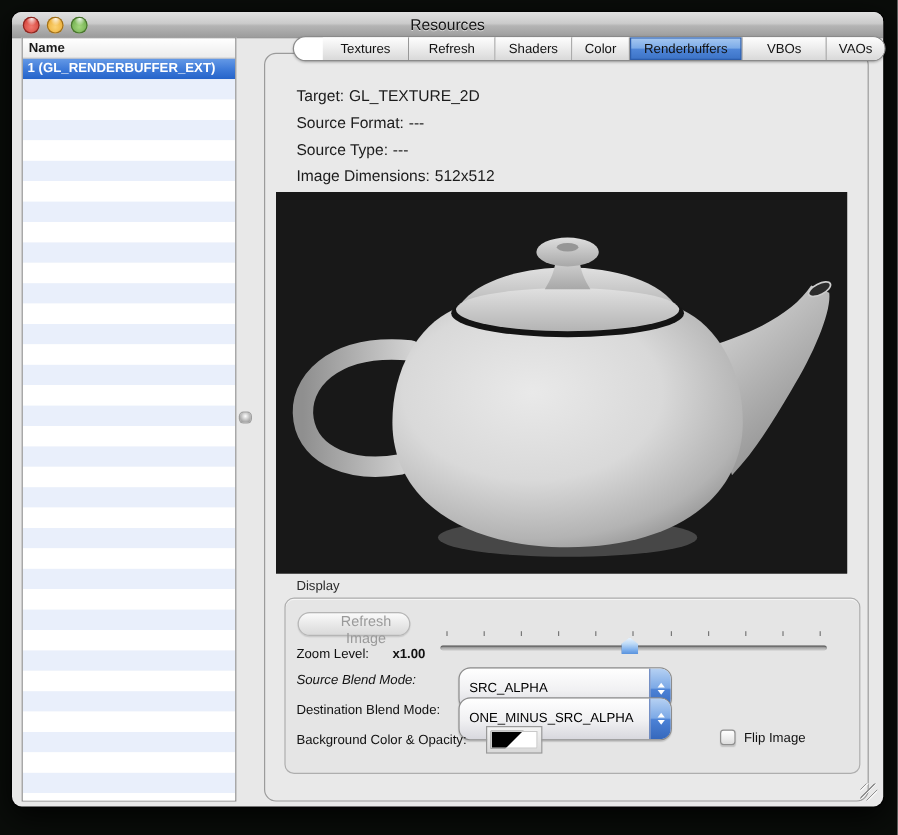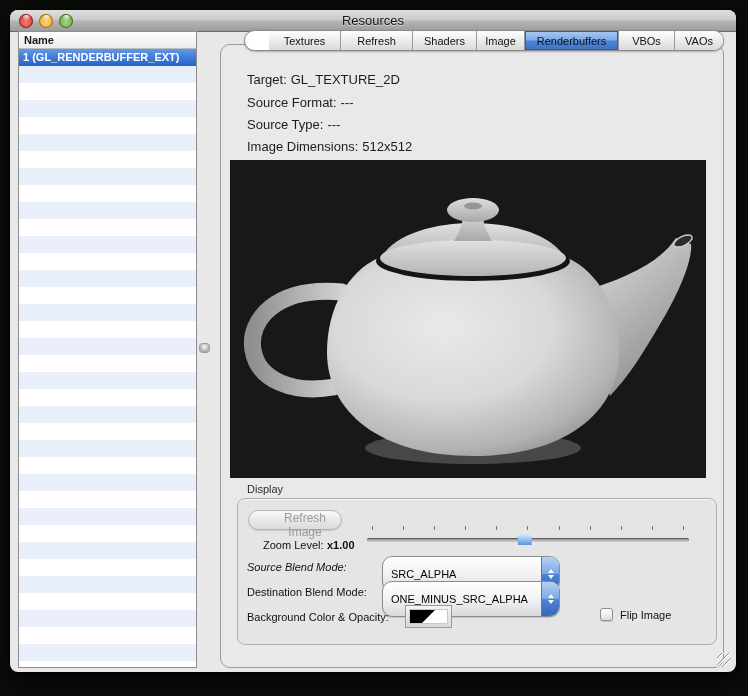--- a/index.html
+++ b/index.html
@@ -67,21 +67,21 @@
     background:#fff; box-shadow:0 1px 2px rgba(0,0,0,.25);padding-left:24px;
   }
   .tab{
     height:100%; display:flex; align-items:center; justify-content:center;
     font-size:11px; color:#111; background:linear-gradient(180deg,#fefefe 0%,#ececec 50%,#d9d9d9 100%);
     border-right:1px solid #989898; cursor:default; white-space:nowrap;
   }
   .tab:last-child{ border-right:none; }
   .tab:nth-child(1){ width:72px; } .tab:nth-child(2){ width:72px; }
   .tab:nth-child(3){ width:64px; } .tab:nth-child(4){ width:48px; }
-  .tab:nth-child(5){ width:94px; } .tab:nth-child(6){ width:56px; }
+  .tab:nth-child(5){ width:94px; } .tab:nth-child(6){ width:70px; }
   .tab:nth-child(7){ width:48px; }
   .tab.selected{
     background:linear-gradient(180deg,#a9caf1 0%,#7cabe8 48%,#4f86d8 52%,#3b72c6 100%);
     box-shadow:inset 0 0 0 1px #2c5dab;
   }
 
   
   .info-line{ position:absolute; left:237px; font-size:13px; color:#1c1c1c; }
   .info-line .val{ margin-left:4px; }
 
@@ -233,21 +233,21 @@
   </div>
 
   <div class="splitter-dimple"></div>
 
   <div class="pane"></div>
 
   <div class="tabs">
     <div class="tab">Textures</div>
     <div class="tab">Refresh</div>
     <div class="tab">Shaders</div>
-    <div class="tab">Image</div>
+    <div class="tab">Color</div>
     <div class="tab selected">Renderbuffers</div>
     <div class="tab">VBOs</div>
     <div class="tab">VAOs</div>
   </div>
 
   <div class="info-line" style="top:62px">
     <span>Target:</span><span class="val">GL_TEXTURE_2D</span>
   </div>
   <div class="info-line" style="top:85px">
     <span>Source Format:</span><span class="val">---</span>
@@ -306,21 +306,21 @@
       <ellipse cx="243" cy="50" rx="26" ry="12" fill="url(#knobGrad)"></ellipse>
       <ellipse cx="243" cy="46" rx="9" ry="3.5" fill="#969696"></ellipse>
     </svg>
   </div>
 
   <div class="group-label">Display</div>
   <div class="groupbox"></div>
 
   <button class="btn-refresh" disabled="">Refresh Image</button>
 
-  <span class="lbl" style="left:237px; top:529px;margin-left:16px;">Zoom Level:</span>
+  <span class="lbl" style="left:237px; top:529px;">Zoom Level:</span>
   <span class="lbl bold" style="left:317px; top:529px;">x1.00</span>
 
   <div class="slider">
     <div class="ticks">
         <span class="tick"></span>
         <span class="tick"></span>
         <span class="tick"></span>
         <span class="tick"></span>
         <span class="tick"></span>
         <span class="tick"></span>

